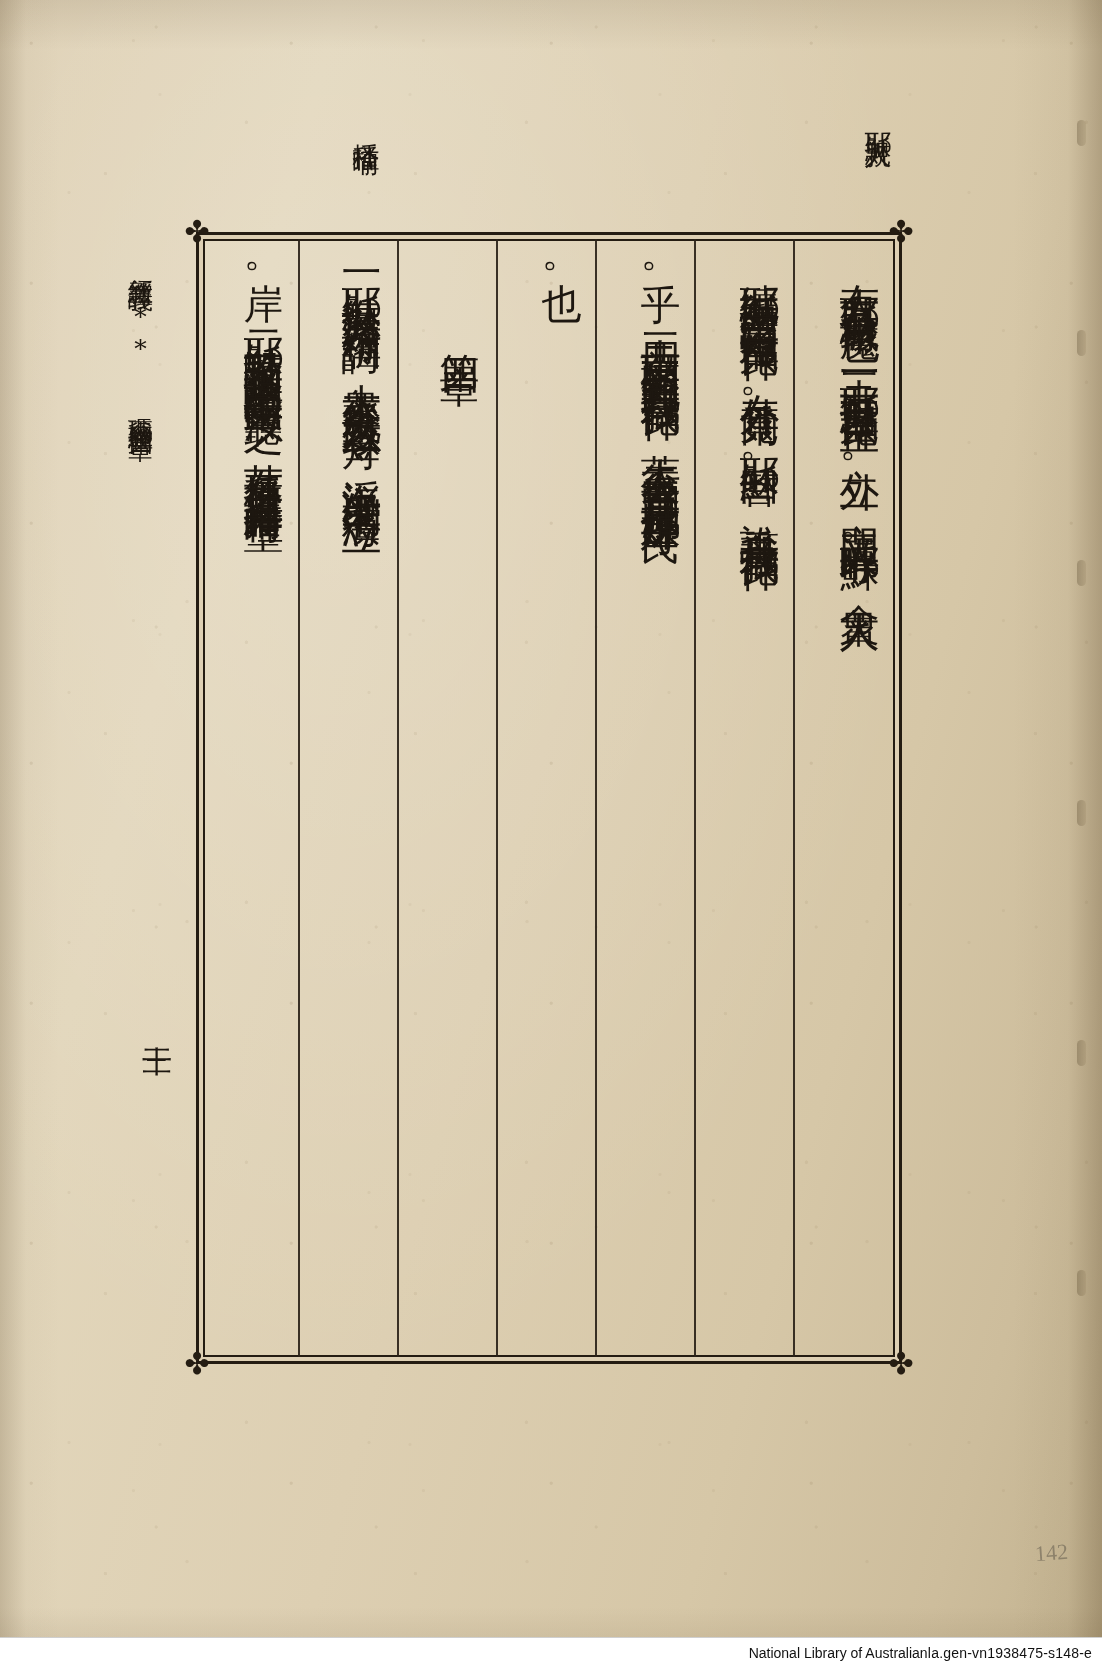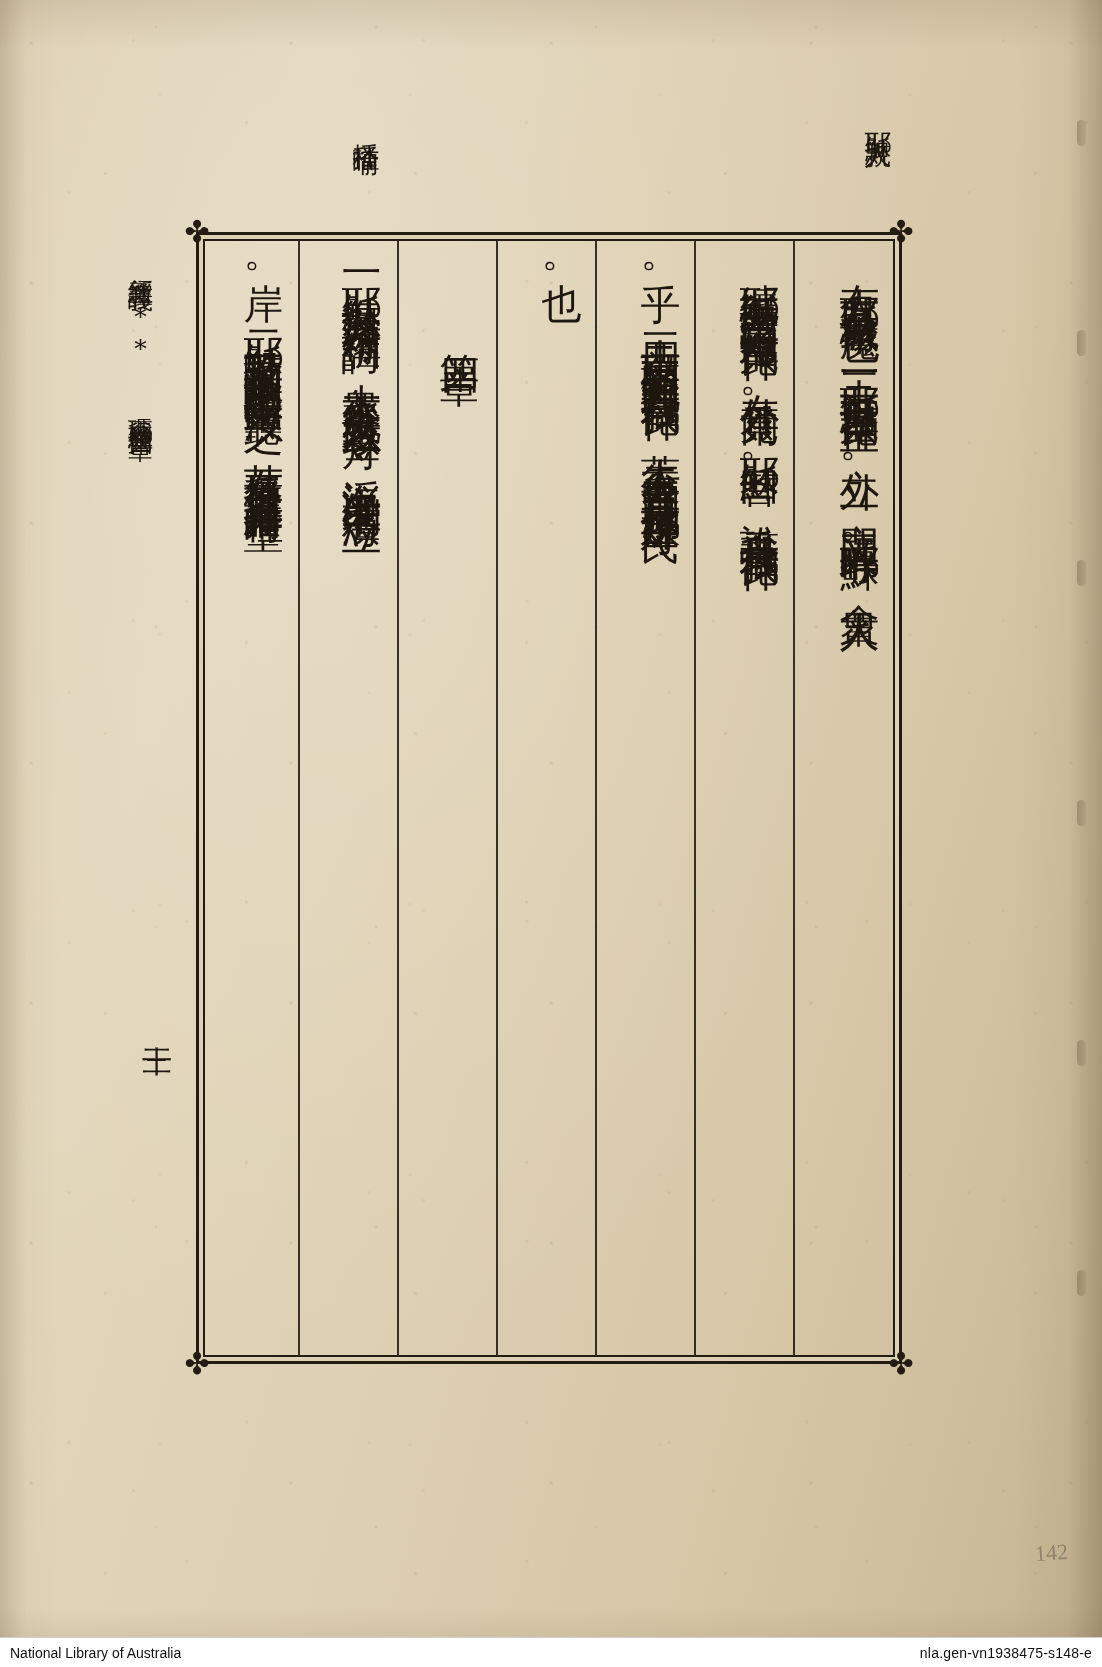--- a/index.html
+++ b/index.html
@@ -170,21 +170,21 @@
     left: 0;
     bottom: 0;
     width: 1102px;
     height: 30px;
     background: #ffffff;
     color: #111;
     font-family: "Liberation Sans", sans-serif;
     font-size: 14px;
     display: flex;
     align-items: center;
-    justify-content: space-between;
+    justify-content: flex-end;
     padding: 0 10px;
     box-sizing: border-box;
     border-top: 1px solid #cfcfcf;
   }
   #libbar .right { letter-spacing: .2px; }
 </style>
 </head>
 <body>
 
 <div id="scan">

